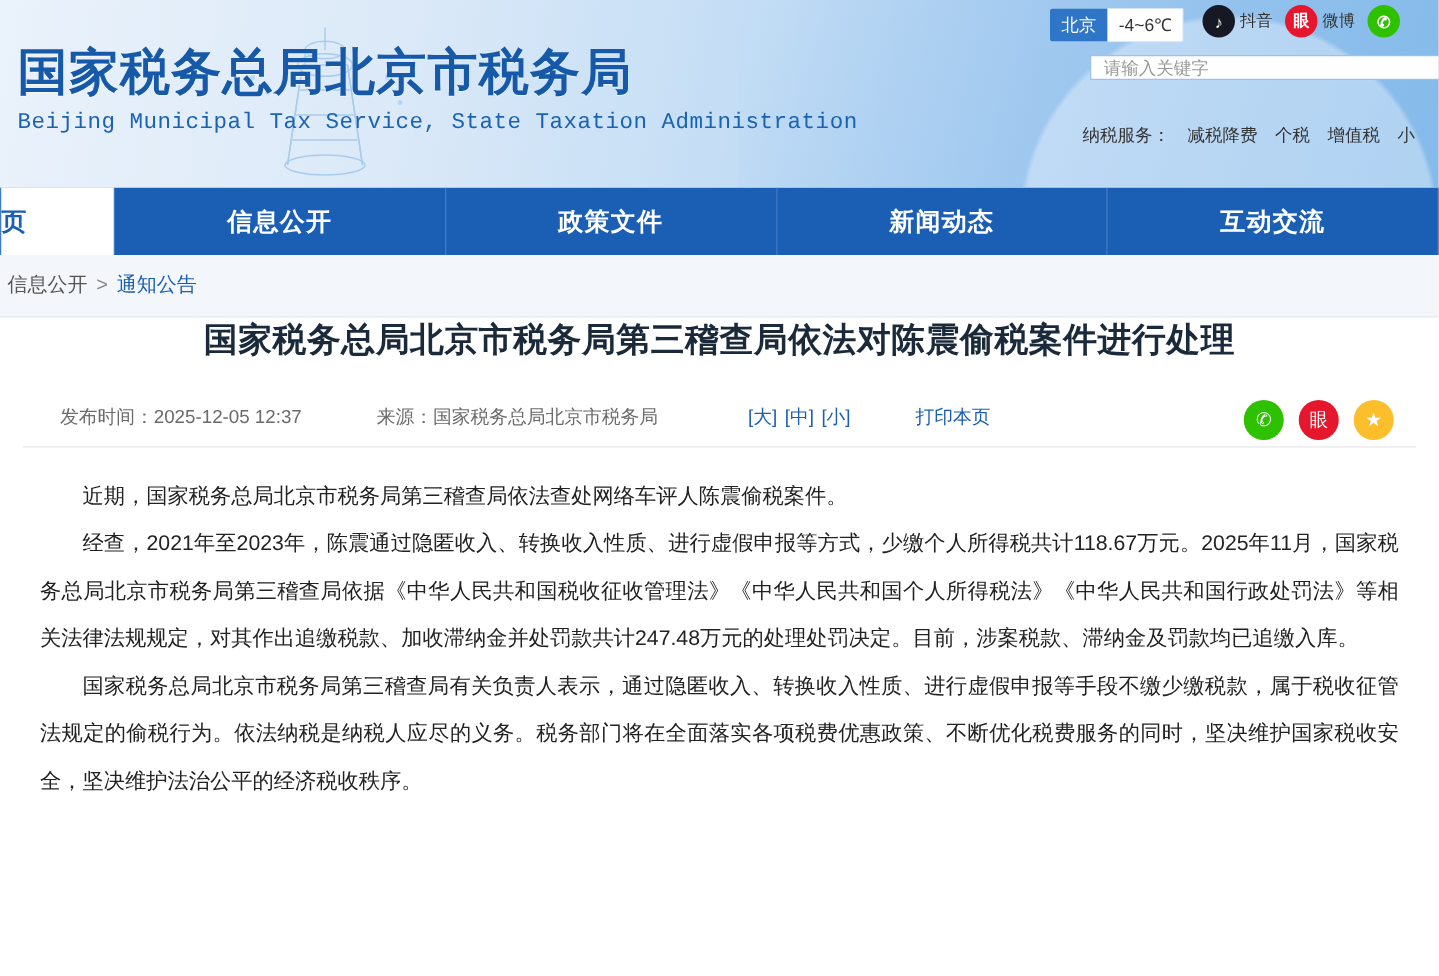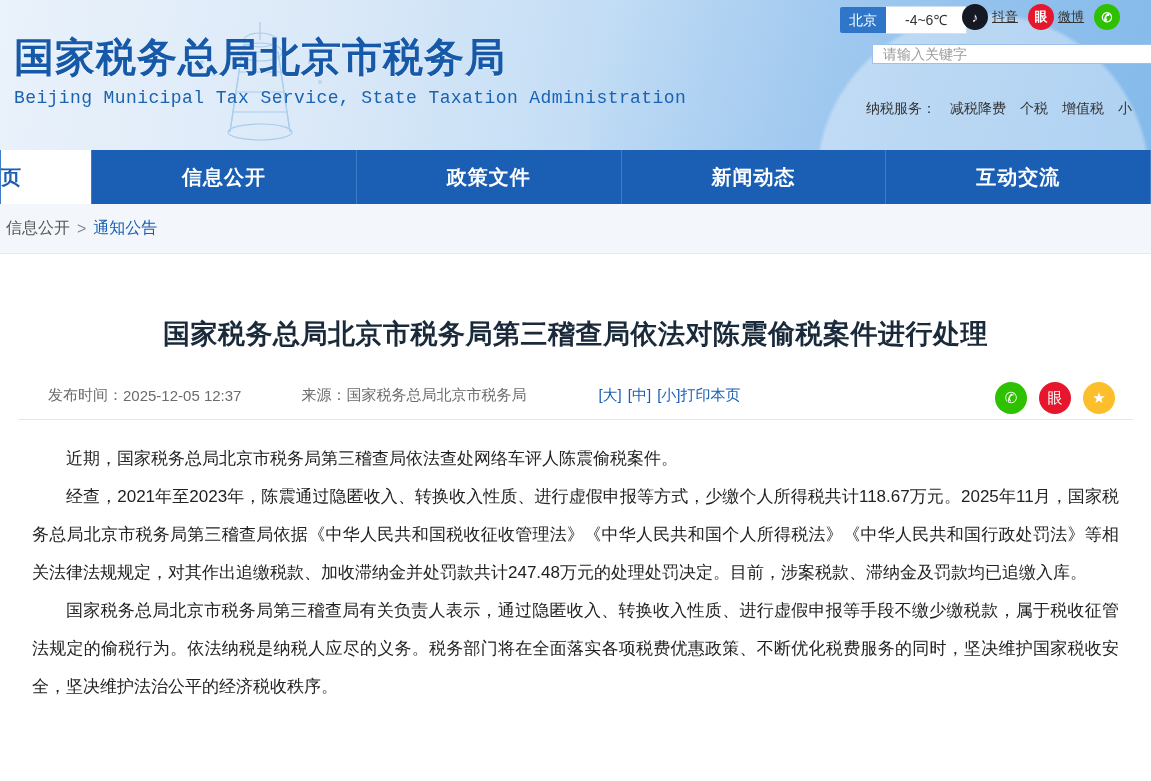--- a/index.html
+++ b/index.html
@@ -48,34 +48,34 @@
     position: absolute; left: 840px; top: 6px;
     display: flex; align-items: center;
     height: 28px;
   }
   .weather .city {
     background: #2f76c8; color: #fff; font-size: 14px;
     padding: 3px 9px; border-radius: 2px 0 0 2px; line-height: 20px;
   }
   .weather .temp {
     background: #ffffff; color: #333; font-size: 14px;
-    padding: 3px 19px; border-radius: 0 2px 2px 0; line-height: 20px;
+    padding: 3px 9px; border-radius: 0 2px 2px 0; line-height: 20px;
     border: 1px solid #cfe0f2; border-left: none;
   }
   .socials {
     position: absolute; left: 962px; top: 4px;
     display: flex; align-items: center; gap: 10px;
   }
   .social { display: flex; align-items: center; gap: 4px; }
   .social .dot {
     width: 26px; height: 26px; border-radius: 50%;
     display: flex; align-items: center; justify-content: center;
     color: #fff; font-size: 13px; font-weight: bold;
   }
-  .social .lbl { font-size: 13px; color: #333; text-decoration: underline; }
+  .social .lbl { font-size: 13px; color: #333; }
   .searchbox {
     position: absolute; left: 872px; top: 44px;
     width: 302px; height: 20px;
     background: #fff; border: 1px solid #9dc2e8;
     display: flex; align-items: center;
   }
   .searchbox input {
     border: none; outline: none; flex: 1;
     height: 34px; padding: 0 10px; font-size: 14px; color: #333;
     font-family: "Liberation Sans", sans-serif; background: transparent;
@@ -115,36 +115,35 @@
     border-bottom: 1px solid #e4eaf1;
   }
   .crumbbar .c { font-size: 16px; color: #555; }
   .crumbbar .sep { font-size: 16px; color: #888; margin: 0 7px; }
   .crumbbar .cur { font-size: 16px; color: #1a5fb4; }
   
   .article { width: 1151px; padding: 0 18px; }
   .art-title {
     text-align: center;
     font-size: 27px; font-weight: bold; color: #1a2a3a;
-    margin-top: 62px;
     letter-spacing: .5px;
   }
   .meta {
     margin-top: 34px;
     display: flex; align-items: center;
     font-size: 15px; color: #6b6b6b;
     padding: 0 16px 14px 16px;
     border-bottom: 1px solid #e6e6e6;
     position: relative;
   }
   .meta .pub { margin-left: 14px; }
   .meta .src { margin-left: 60px; }
   .meta .fonts { margin-left: 72px; display: flex; gap: 6px; }
   .meta .fonts a { color: #1a5fb4; text-decoration: none; }
-  .meta .print { color: #1a5fb4; }
+  .meta .print { margin-left: 52px; color: #1a5fb4; }
   .meta .share { position: absolute; right: 18px; top: -4px; display: flex; gap: 12px; }
   .share .circ {
     width: 32px; height: 32px; border-radius: 50%;
     display: flex; align-items: center; justify-content: center;
     color: #fff; font-size: 15px;
   }
   .body { padding: 20px 14px 0 14px; }
   .body p {
     font-size: 17px; color: #222; line-height: 38px;
     text-indent: 2em; text-align: justify;

